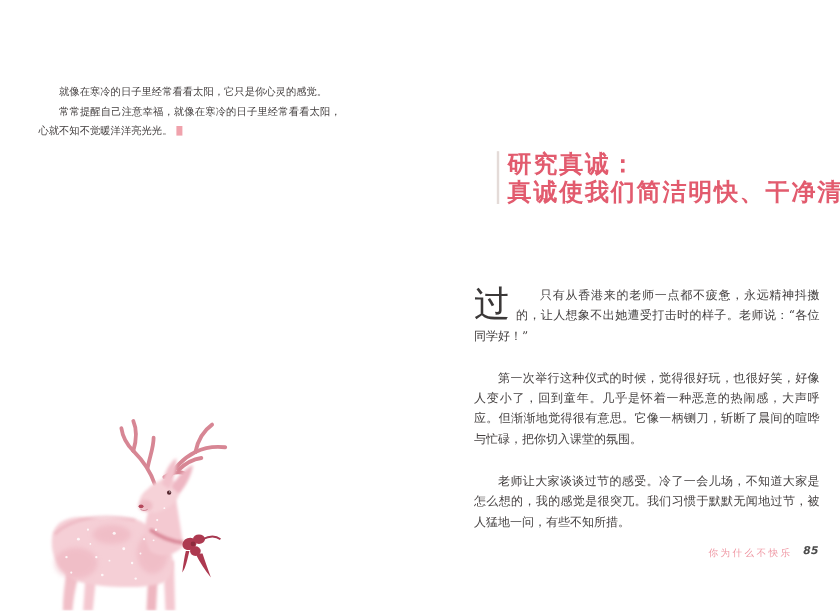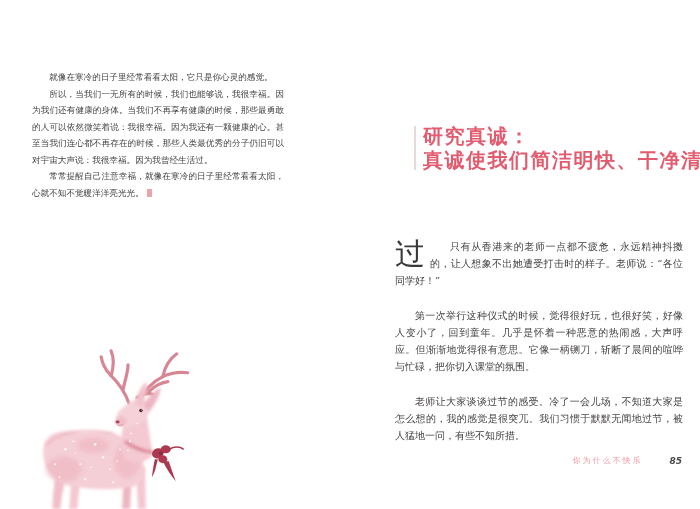--- a/index.html
+++ b/index.html
@@ -23,31 +23,30 @@
     font-weight:600; letter-spacing:1.5px; white-space:nowrap; }
 
   .right-text { position:absolute; left:395px; top:238px; width:288px;
     font-size:10px; line-height:17px; text-align:justify; color:#433f3f; }
   .right-text p { text-indent:2em; }
   .right-text p.first { text-indent:0; }
   .right-text p.gap-before { margin-top:18px; }
   .drop-cap { float:left; font-size:30px; line-height:29px; padding:1px 5px 0 0;
     font-weight:500; color:#3b3838; }
 
-  .footer { position:absolute; right:18px; top:455px; display:flex; align-items:flex-end; gap:27px; }
+  .footer { position:absolute; right:18px; top:455px; display:flex; align-items:flex-start; gap:9px; }
   .footer .book-title { color:#ef97a3; font-size:8px; letter-spacing:2px; }
   .footer .page-num { color:#4a4a4a; font-size:9px; font-weight:bold;
     font-family:"DejaVu Sans","Liberation Sans",sans-serif;font-style:italic; }
 </style>
 </head>
 <body>
 
 <div class="left-text">
   <p class="gap-before">就像在寒冷的日子里经常看看太阳，它只是你心灵的感觉。</p>
-  <p>所以，当我们一无所有的时候，我们也能够说，我很幸福。因为我们还有健康的身体。当我们不再享有健康的时候，那些最勇敢的人可以依然微笑着说：我很幸福。因为我还有一颗健康的心。甚至当我们连心都不再存在的时候，那些人类最优秀的分子仍旧可以对宇宙大声说：我很幸福。因为我曾经生活过。</p>
   <p><span>常常提醒自己注意幸福，就像在寒冷的日子里经常看看太阳，心就不知不觉暖洋洋亮光光。</span><span class="end-mark"></span></p>
 </div>
 
 <div class="deer-wrap">
 <svg width="210" height="189" viewBox="0 0 210 190" xmlns="http://www.w3.org/2000/svg">
   <defs>
     <filter id="soft" x="-20%" y="-20%" width="140%" height="140%">
           <feGaussianBlur stdDeviation="1.4"></feGaussianBlur>
         </filter>
     <filter id="soft2" x="-20%" y="-20%" width="140%" height="140%">

